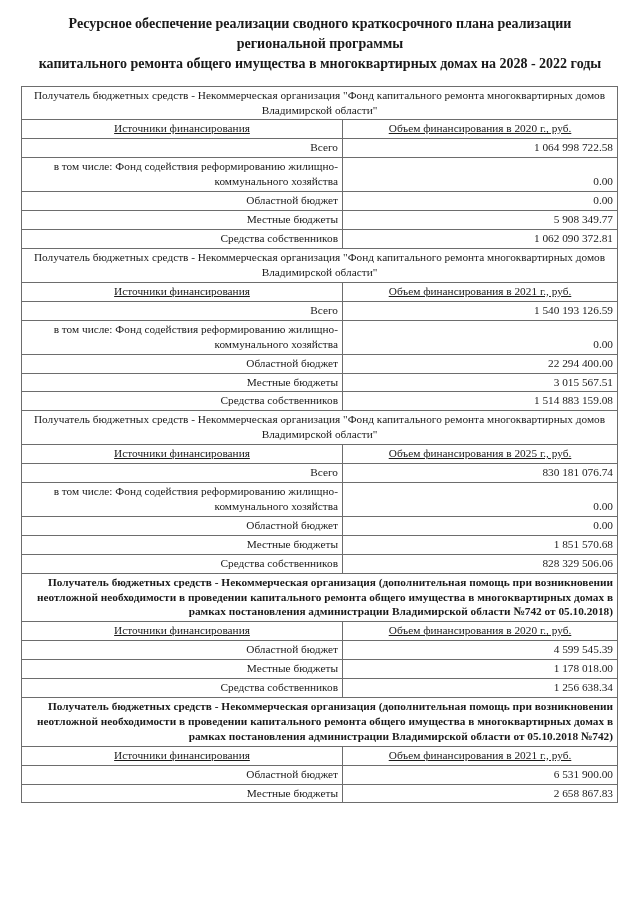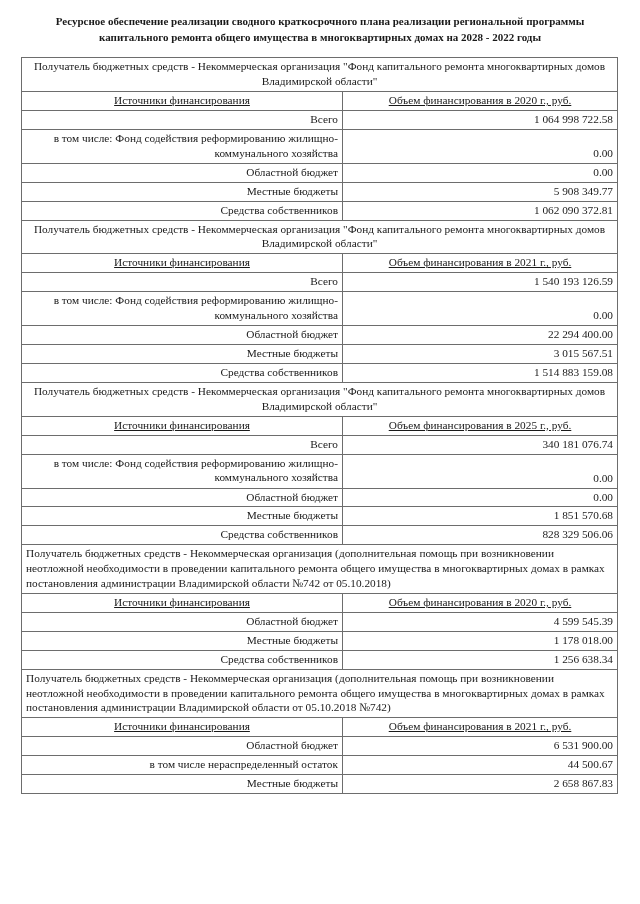--- a/index.html
+++ b/index.html
@@ -25,21 +25,21 @@
     margin-top: 56px;
     text-align: right;
     font-size: 11.5px;
     line-height: 1.25;
     padding-right: 1px;
   }
   .doc-title {
     margin-top: 14px;
     text-align: center;
     font-weight: bold;
-    font-size: 11px;
+    font-size: 14px;
     line-height: 1.42;
     padding: 0 4px;
   }
   table.fin {
     margin-top: 12px;
     width: 526px;
     border-collapse: collapse;
     table-layout: fixed;
     font-size: 11.3px;
   }
@@ -48,23 +48,24 @@
     padding: 1px 4px 2px 4px;
     vertical-align: top;
     line-height: 1.32;
   }
   td.group-head {
     text-align: center;
     padding: 3px 16px 4px 16px;
     line-height: 1.35;
   }
   td.group-head-tall {
-    text-align: left;
+    text-align: right;
     padding: 7px 14px 8px 14px;
     line-height: 1.4;
+    font-weight: bold;
   }
   td.col-head {
     text-align: center;
     padding: 2px 4px 3px 4px;
     text-decoration: underline;
   }
   td.src {
     text-align: right;
     width: 321px;
   }
@@ -156,21 +157,21 @@
         </tr>
         <tr>
           <td colspan="2" class="group-head">Получатель бюджетных средств - Некоммерческая организация "Фонд капитального ремонта многоквартирных домов Владимирской области"</td>
         </tr>
         <tr>
           <td class="col-head">Источники финансирования</td>
           <td class="col-head">Объем финансирования в 2025 г., руб.</td>
         </tr>
         <tr>
           <td class="src">Всего</td>
-          <td class="amt">340 181 076.74</td>
+          <td class="amt">830 181 076.74</td>
         </tr>
         <tr>
           <td class="src two-line">в том числе: Фонд содействия реформированию жилищно-коммунального хозяйства</td>
           <td class="amt bottom-align">0.00</td>
         </tr>
         <tr>
           <td class="src">Областной бюджет</td>
           <td class="amt">0.00</td>
         </tr>
         <tr>
@@ -205,23 +206,19 @@
         </tr>
         <tr>
           <td class="col-head">Источники финансирования</td>
           <td class="col-head">Объем финансирования в 2021 г., руб.</td>
         </tr>
         <tr>
           <td class="src roomy">Областной бюджет</td>
           <td class="amt roomy">6 531 900.00</td>
         </tr>
         <tr>
-          <td class="src roomy">в том числе нераспределенный остаток</td>
-          <td class="amt roomy">44 500.67</td>
-        </tr>
-        <tr>
           <td class="src roomy">Местные бюджеты</td>
           <td class="amt roomy">2 658 867.83</td>
         </tr>
       </tbody>
   </table>
 
 </div>
 
 </body></html>

